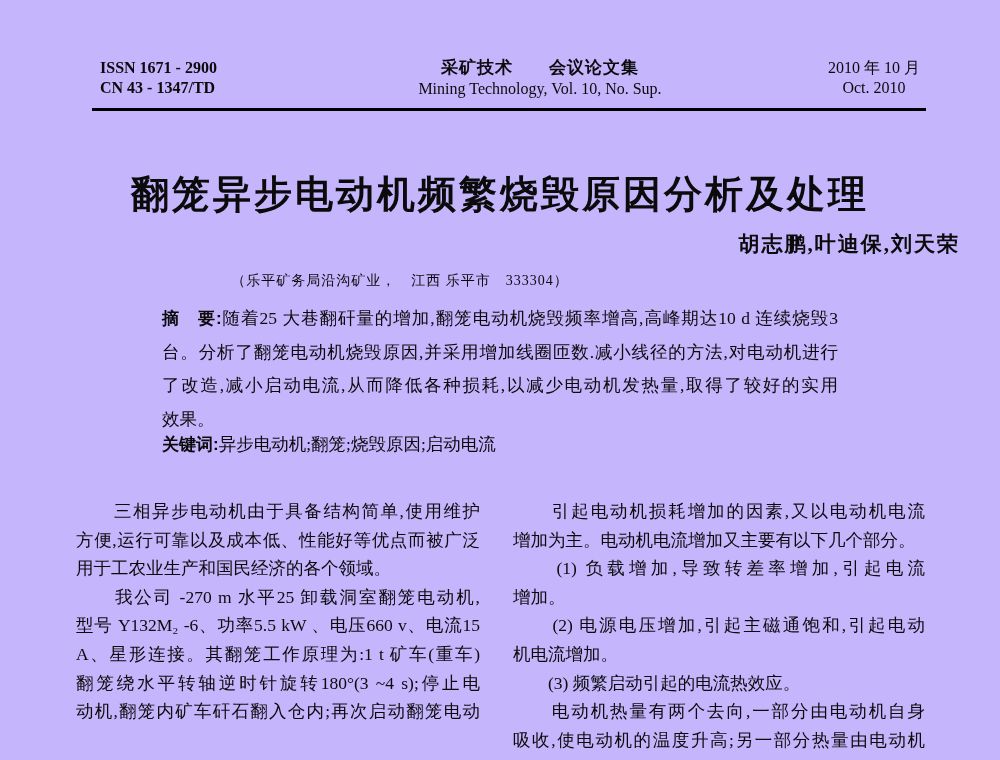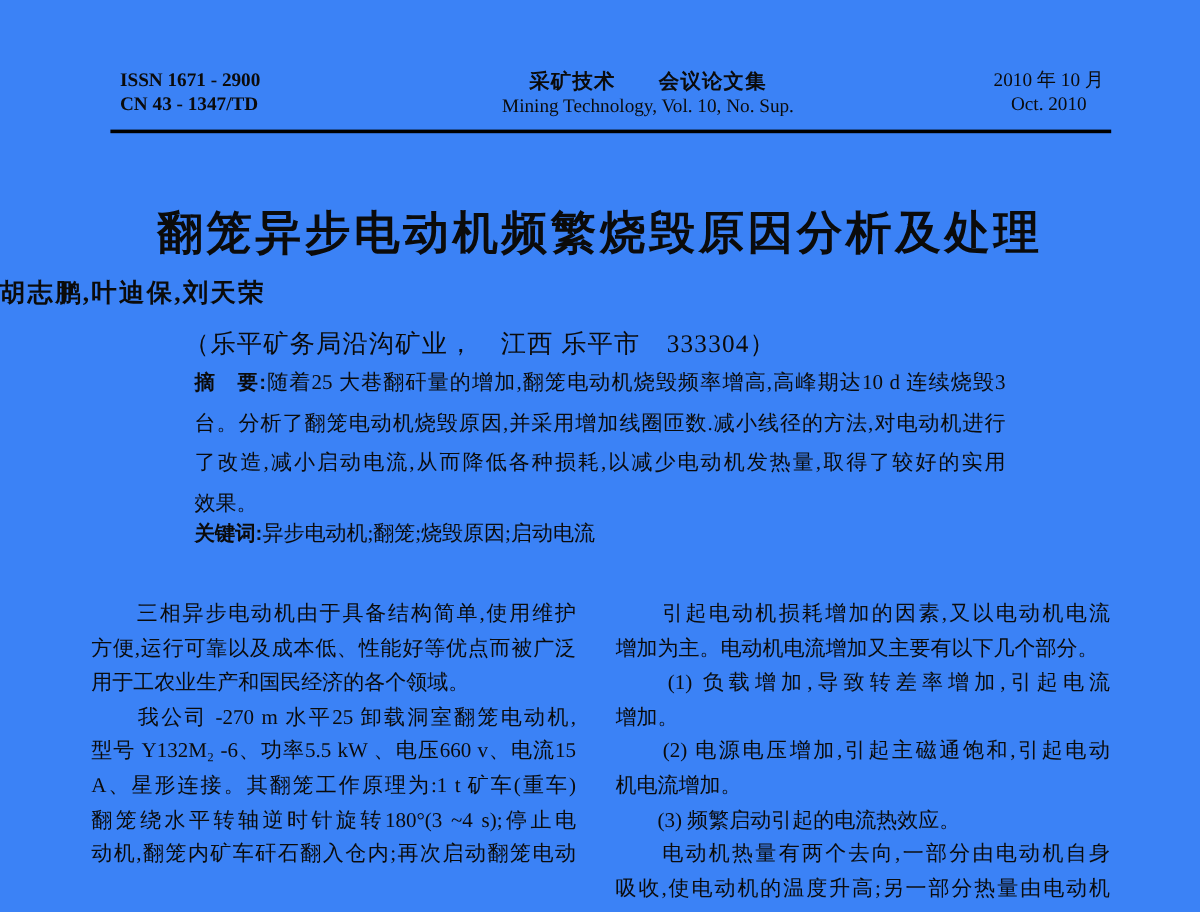--- a/index.html
+++ b/index.html
@@ -1,35 +1,35 @@
 <!DOCTYPE html>
 <html><head>
 <meta charset="utf-8">
 <style>
   html,body{margin:0;padding:0;}
   body{width:1000px;height:760px;background:#ffffff;}
   .page{
-    position:relative;width:1000px;height:760px;background:#3b82f6;
+    position:relative;width:1000px;height:760px;background:#c4b5fd;
     font-family:"Liberation Serif","DejaVu Serif",serif;color:#0b0b0b;overflow:hidden;
   }
   
   .hdr-left{position:absolute;left:100px;top:58px;font-size:16px;line-height:20px;font-weight:600;}
   .hdr-center{position:absolute;left:330px;top:57px;width:420px;text-align:center;line-height:21px;}
   .hdr-center .cn{font-size:17px;letter-spacing:1px;font-weight:600;}
   .hdr-center .en{font-size:16px;}
   .hdr-right{position:absolute;right:80px;top:58px;text-align:center;font-size:16px;line-height:20px;}
   .rule{position:absolute;left:92px;top:108px;width:834px;height:3px;background:#000;}
   
   .title{
     position:absolute;left:0;top:169px;width:1000px;text-align:center;
     font-family:"Liberation Sans","DejaVu Sans",sans-serif;font-weight:700;
     font-size:38px;letter-spacing:3px;
   }
-  .authors{position:absolute;left:0;top:230px;width:960px;text-align:left;font-size:21px;letter-spacing:2px;font-weight:600;}
-  .affil{position:absolute;left:0;top:272px;width:800px;text-align:center;font-size:21px;letter-spacing:1px;}
+  .authors{position:absolute;left:0;top:230px;width:960px;text-align:right;font-size:21px;letter-spacing:2px;font-weight:600;}
+  .affil{position:absolute;left:0;top:272px;width:800px;text-align:center;font-size:14px;letter-spacing:1px;}
   
   .abstract{position:absolute;left:162px;top:302px;width:676px;font-size:17.5px;line-height:33.5px;font-weight:500;}
   .abstract .al{text-align:justify;text-align-last:justify;}
   .abstract .al.pe{text-align-last:auto;}
   .abstract b,.keywords b{font-weight:700;font-family:"Liberation Sans","DejaVu Sans",sans-serif;font-size:17px;}
   .keywords{position:absolute;left:162px;top:432px;width:676px;font-size:17.5px;font-weight:500;}
   
   .col{position:absolute;top:497px;font-size:17.5px;line-height:28.6px;}
   .col-left{left:76px;width:404px;}
   .col-right{left:513px;width:412px;}

